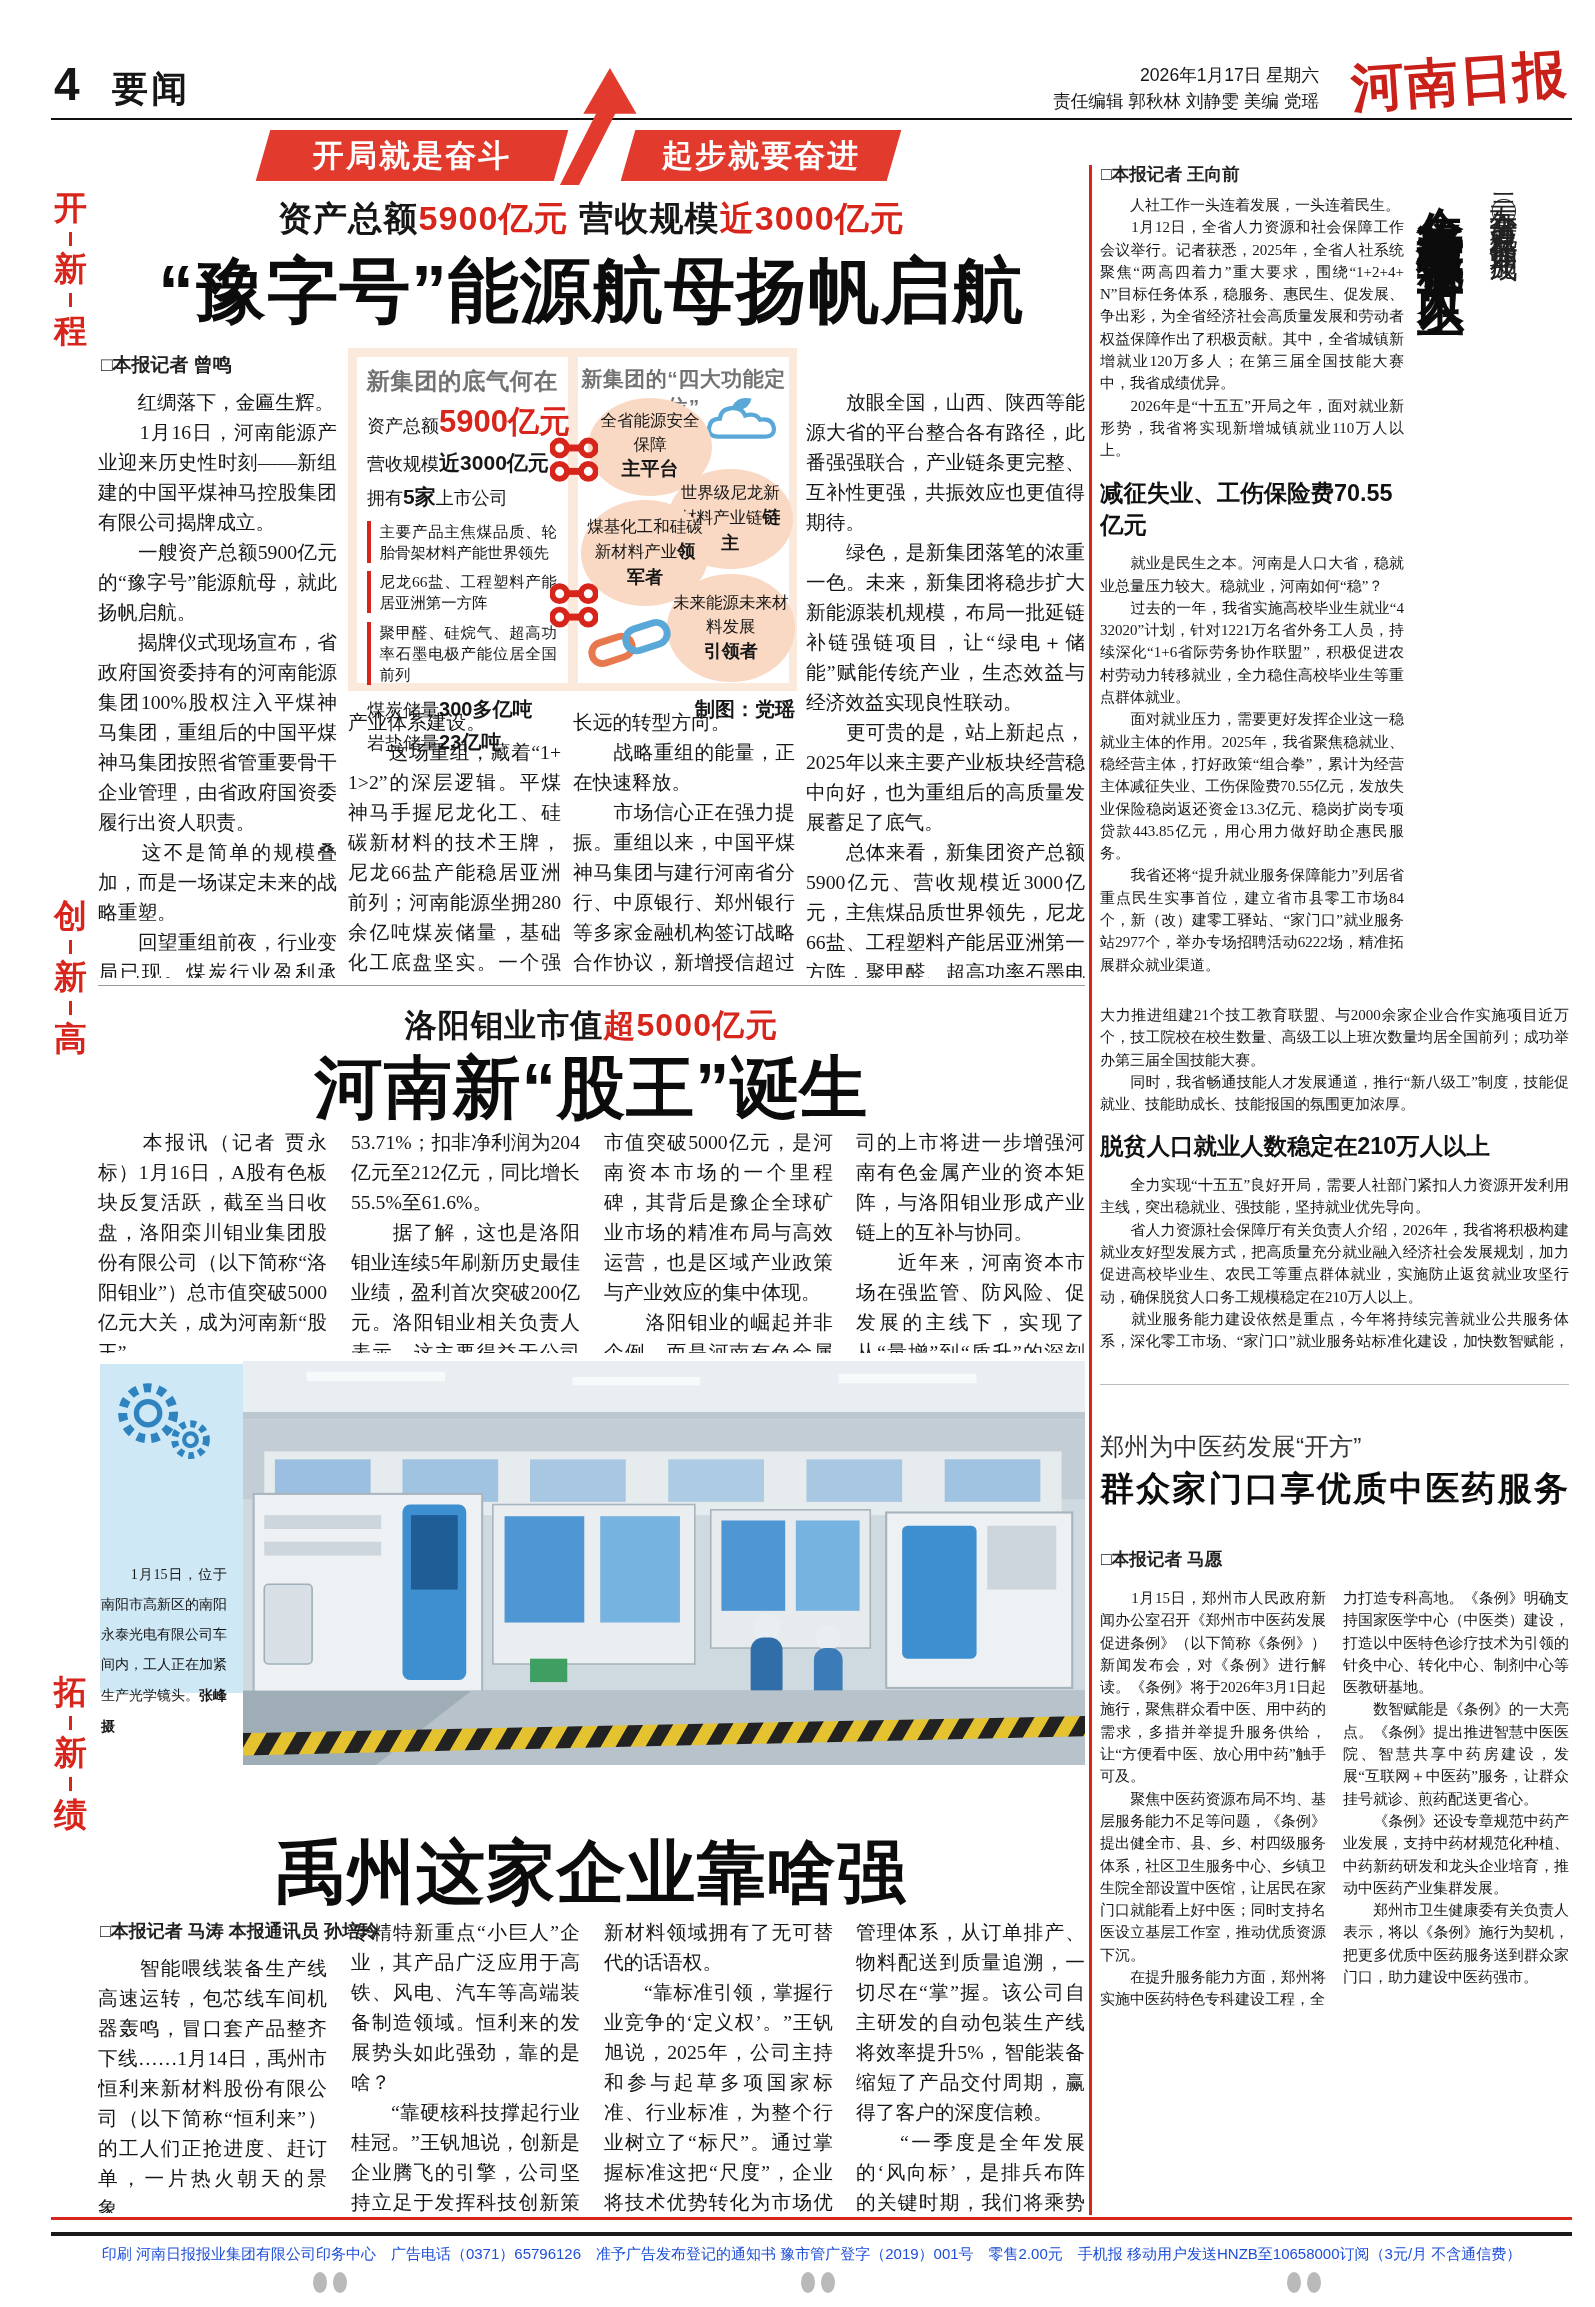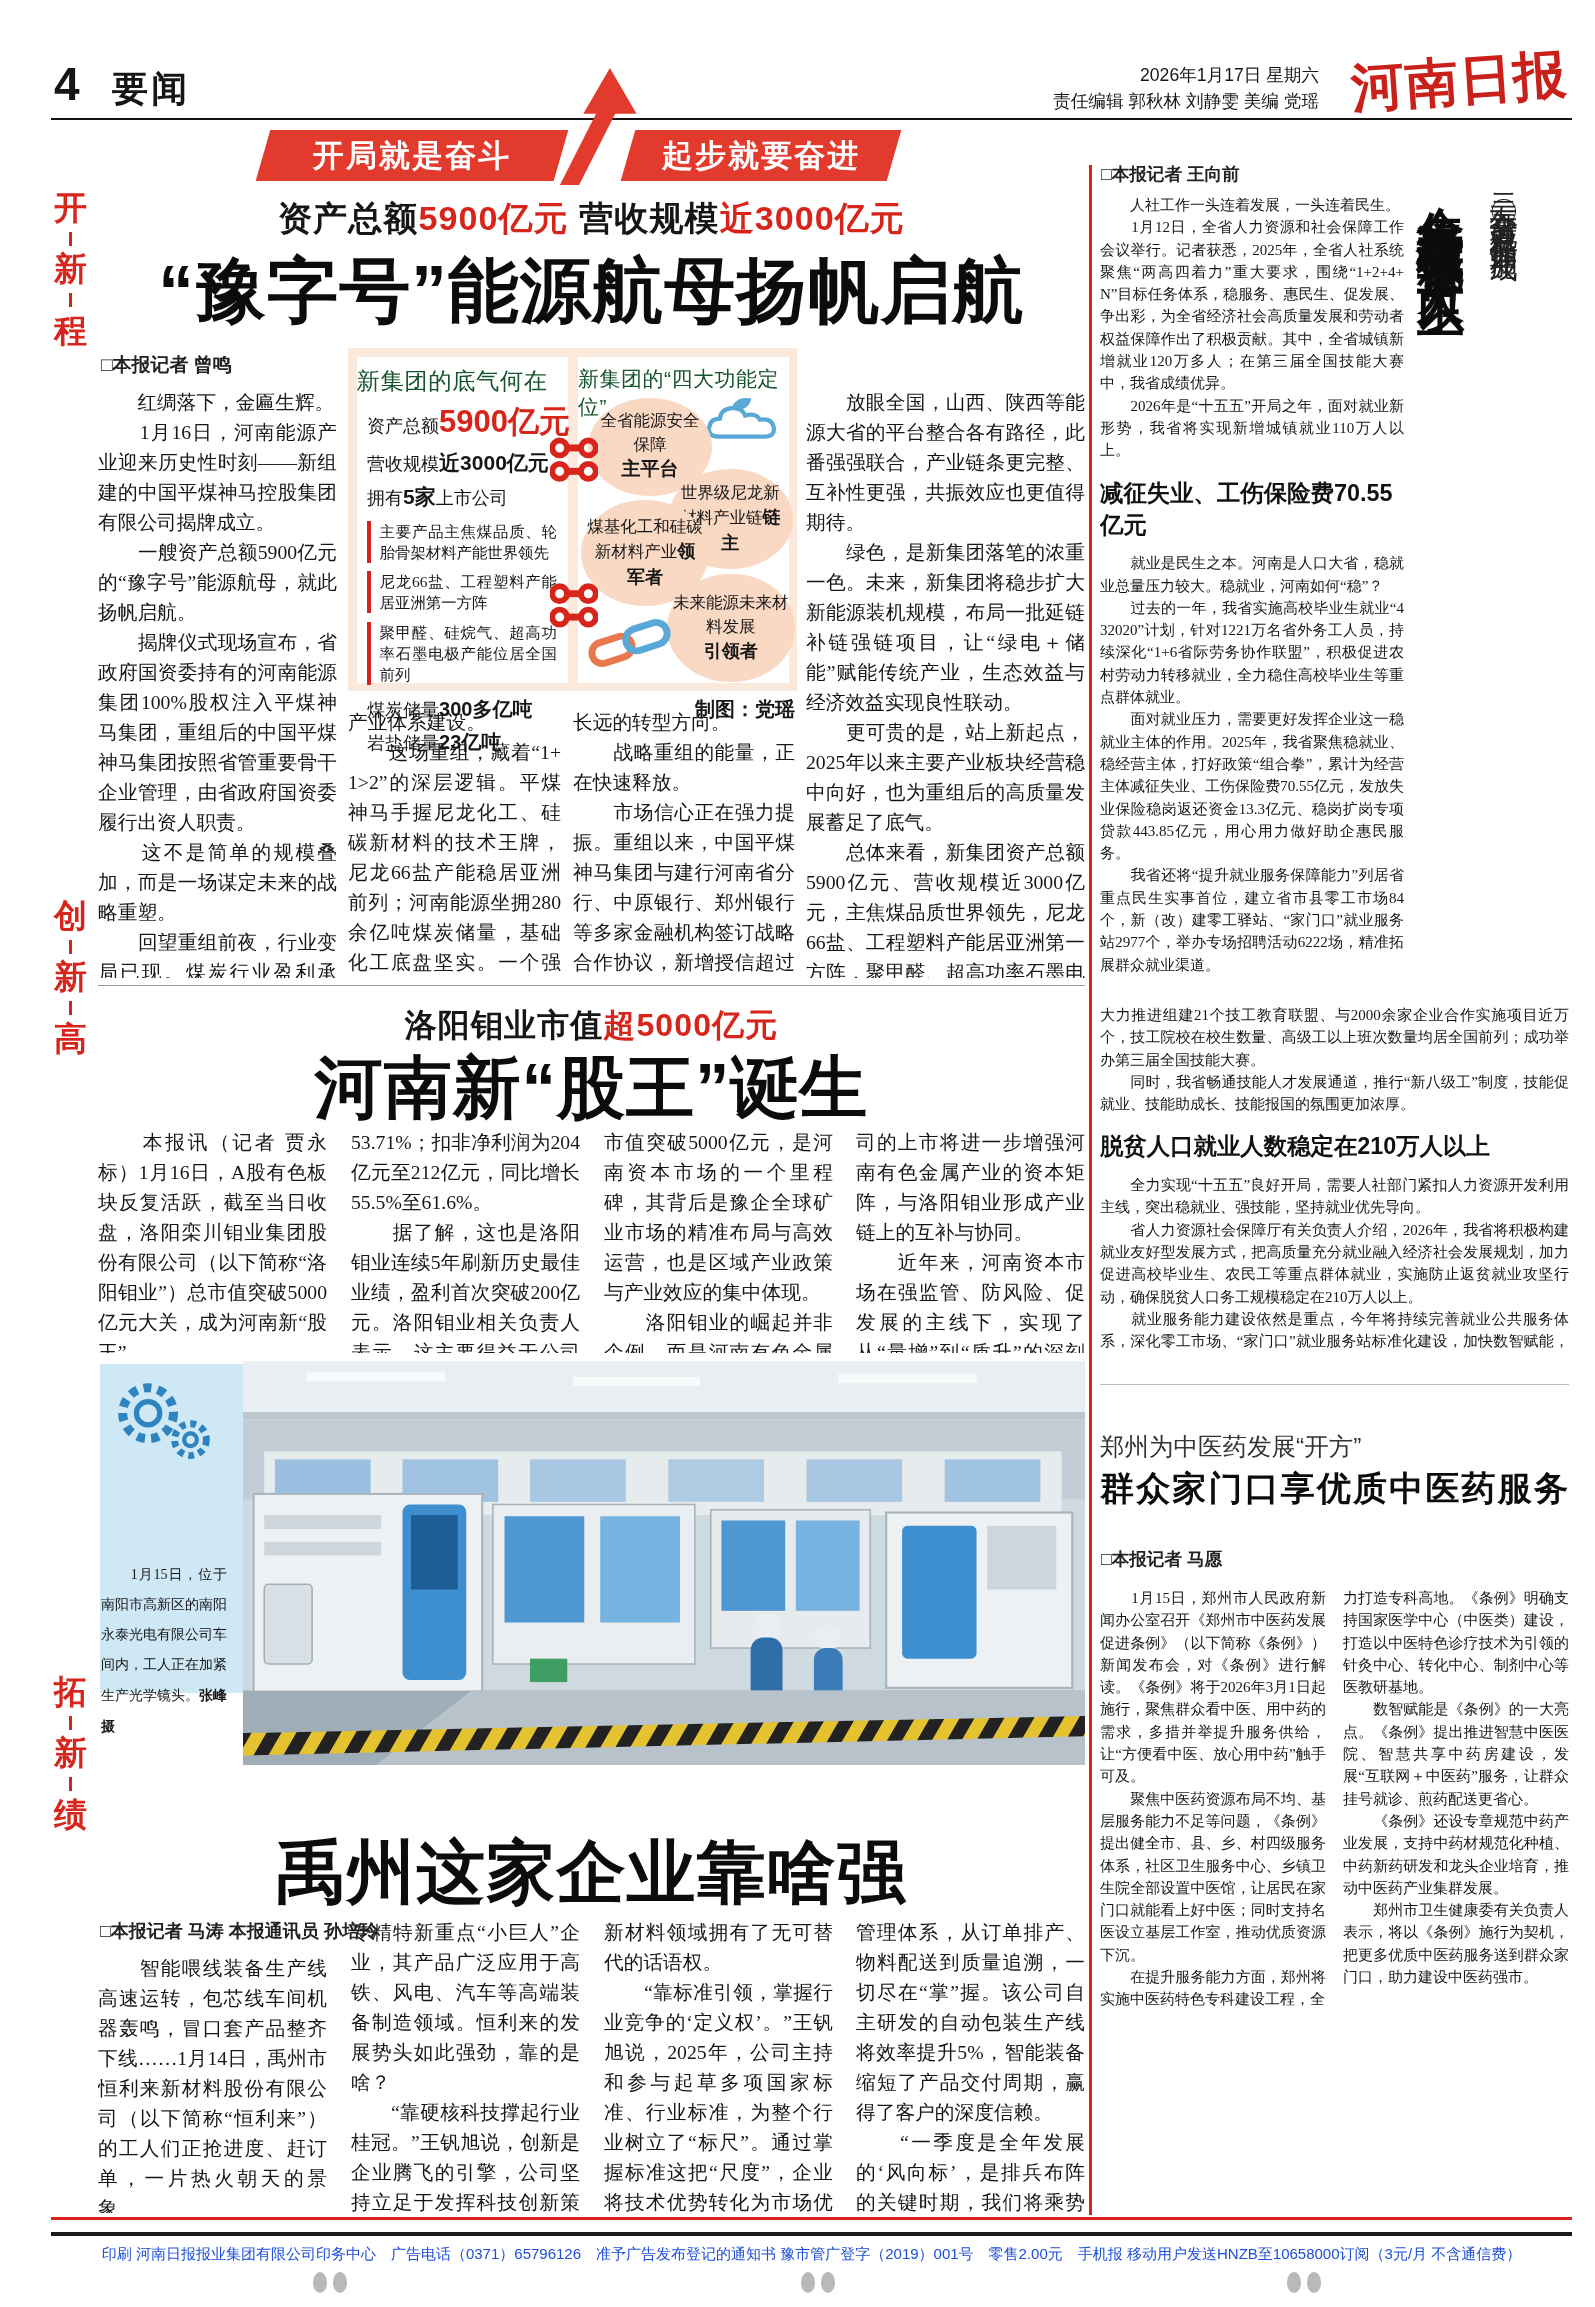--- a/index.html
+++ b/index.html
@@ -26,21 +26,21 @@
   .bshape span{transform:skewX(16deg);color:#fff;font-weight:bold;font-size:31px;letter-spacing:2.1px;
           font-family:"Liberation Sans","DejaVu Sans",sans-serif;white-space:nowrap}
   
   .rail{position:absolute;left:51px;width:39px;display:flex;flex-direction:column;align-items:center}
   .rail .ch{color:#d8251c;font-weight:bold;font-size:33px;line-height:1.05;
             font-family:"Liberation Sans","DejaVu Sans",sans-serif}
   .rail .sep{width:3.7px;height:14px;background:#d8251c;margin:6.4px 0}
   
   #infobox{position:absolute;left:348px;top:348px;width:449px;height:343px;background:#fbe9dc}
   .icard{position:absolute;top:8.5px;height:326px;background:#ffffff}
-  .ictitle{color:#14532d;font-weight:normal;font-size:23.4px;padding-top:8.5px;
+  .ictitle{color:#737373;font-weight:bold;font-size:23.4px;text-align:center;padding-top:8.5px;
            font-family:"Liberation Sans","DejaVu Sans",sans-serif;letter-spacing:0.5px}
   .statline{font-size:18px;line-height:1.45;padding:3.2px 10.6px 0 10.6px;white-space:nowrap}
   .statline .v{font-weight:bold;font-family:"Liberation Sans","DejaVu Sans",sans-serif}
   .bignum{font-size:31px;color:#d8251c}
   .ibullet{font-size:15.4px;line-height:21px;margin:8.5px 10.6px 0 10.6px;padding-left:8.5px;
            border-left:4.3px solid #d8251c;text-align:justify;word-break:break-all}
   .oval{position:absolute;background:#f9d9c3;border-radius:50%;display:flex;align-items:center;
         justify-content:flex-end;text-align:center;font-size:16.5px;line-height:1.45;padding:5.3px}
   .oval .s{font-weight:bold;font-family:Liberation Mono, monospace}
   

